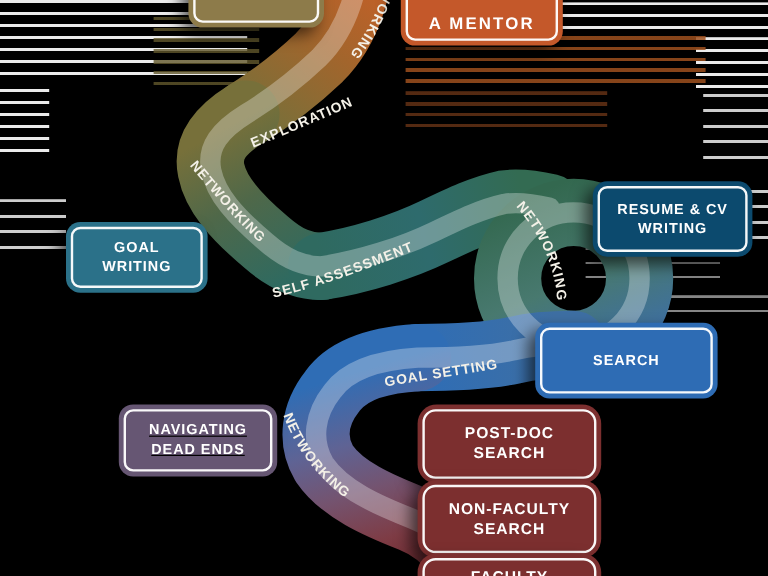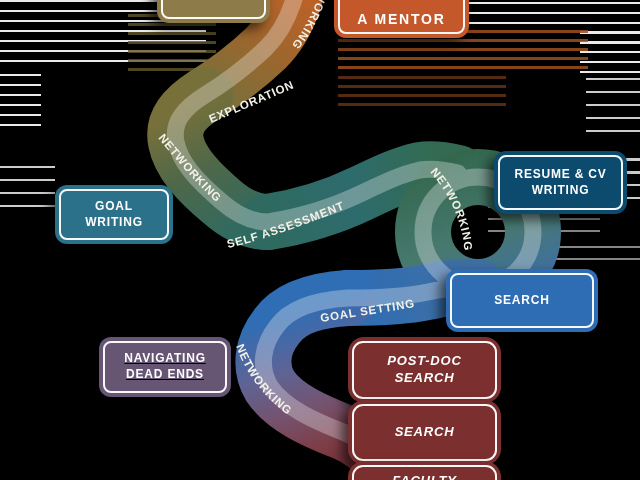--- a/index.html
+++ b/index.html
@@ -18,21 +18,21 @@
   .road{fill:none;stroke-width:56;stroke-linecap:round;}
   .median{fill:none;stroke-width:17;stroke-linecap:round;}
   .road-text{font-family:"Liberation Sans",sans-serif;font-weight:bold;font-size:11.5px;letter-spacing:.8px;}
   
   .box{position:absolute;z-index:3;border-radius:12px;padding:4px;
        box-shadow:-6px 6px 12px rgba(0,0,0,.6);}
   .box-inner{width:100%;height:100%;box-sizing:border-box;border:2px solid rgba(255,255,255,.96);
        border-radius:8px;display:flex;flex-direction:column;justify-content:center;align-items:center;
        color:#fff;font-weight:bold;font-size:12px;letter-spacing:.8px;line-height:1.3;text-align:center;}
   .box-inner span{white-space:nowrap;}
-  .round-lg{border-radius:16px;font-style:italic;}
+  .round-lg{border-radius:16px;}
   .round-lg .box-inner{border-radius:11px;}
   .align-bottom .box-inner{justify-content:flex-end;padding-bottom:4px;font-size:14px;letter-spacing:1.8px;}
   .align-top .box-inner{justify-content:flex-start;padding-top:6px;}
   .fs13 .box-inner{font-size:13px;}
 </style>
 </head>
 <body>
 
 <div id="stage">
 
@@ -156,20 +156,21 @@
 
   <div class="box round-lg fs13" style="left: 348px; top: 337px; width: 145px; height: 58px; background-color: rgb(124, 47, 47);">
     <div class="box-inner">
       <span>POST-DOC</span>
       <span>SEARCH</span>
     </div>
   </div>
 
   <div class="box round-lg fs13" style="left: 348px; top: 400px; width: 145px; height: 57px; background-color: rgb(124, 47, 47);">
     <div class="box-inner">
+      <span>NON-FACULTY</span>
       <span>SEARCH</span>
     </div>
   </div>
 
   <div class="box round-lg fs13 align-top" style="left: 348px; top: 461px; width: 145px; height: 58px; background-color: rgb(124, 47, 47);">
     <div class="box-inner">
       <span>FACULTY</span>
     </div>
   </div>
 

